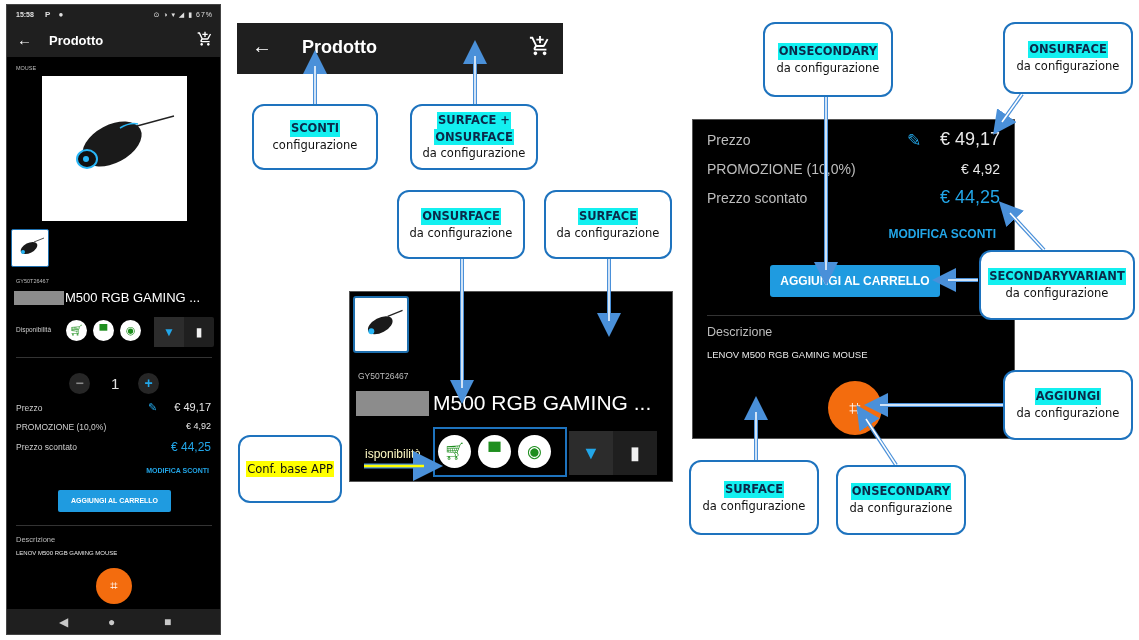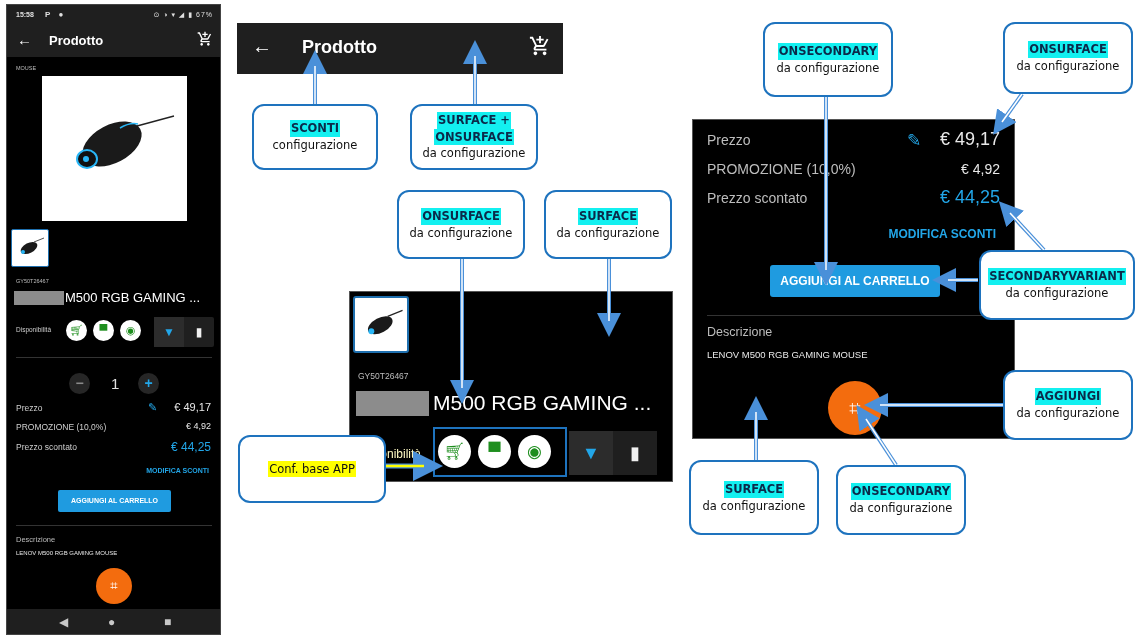--- a/index.html
+++ b/index.html
@@ -251,21 +251,21 @@
   <span>da configurazione</span>
 </div>
 <div class="abs callout" style="left:397px;top:190px;width:128px;height:69px">
   <span class="key">ONSURFACE</span>
   <span>da configurazione</span>
 </div>
 <div class="abs callout" style="left:544px;top:190px;width:128px;height:69px">
   <span class="key">SURFACE</span>
   <span>da configurazione</span>
 </div>
-<div class="abs callout" style="left:238px;top:435px;width:148px;height:68px">
+<div class="abs callout" style="left:238px;top:435px;width:104px;height:68px">
   <span class="key yellow">Conf. base APP</span>
 </div>
 <div class="abs callout" style="left:763px;top:22px;width:130px;height:75px">
   <span class="key">ONSECONDARY</span>
   <span>da configurazione</span>
 </div>
 <div class="abs callout" style="left:1003px;top:22px;width:130px;height:72px">
   <span class="key">ONSURFACE</span>
   <span>da configurazione</span>
 </div>

